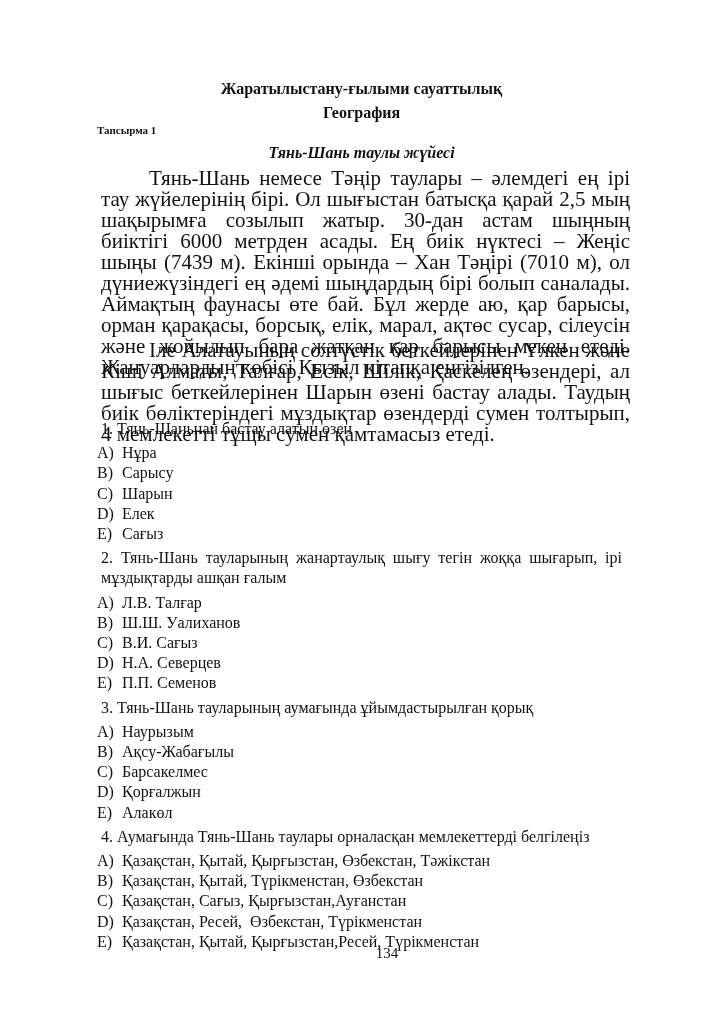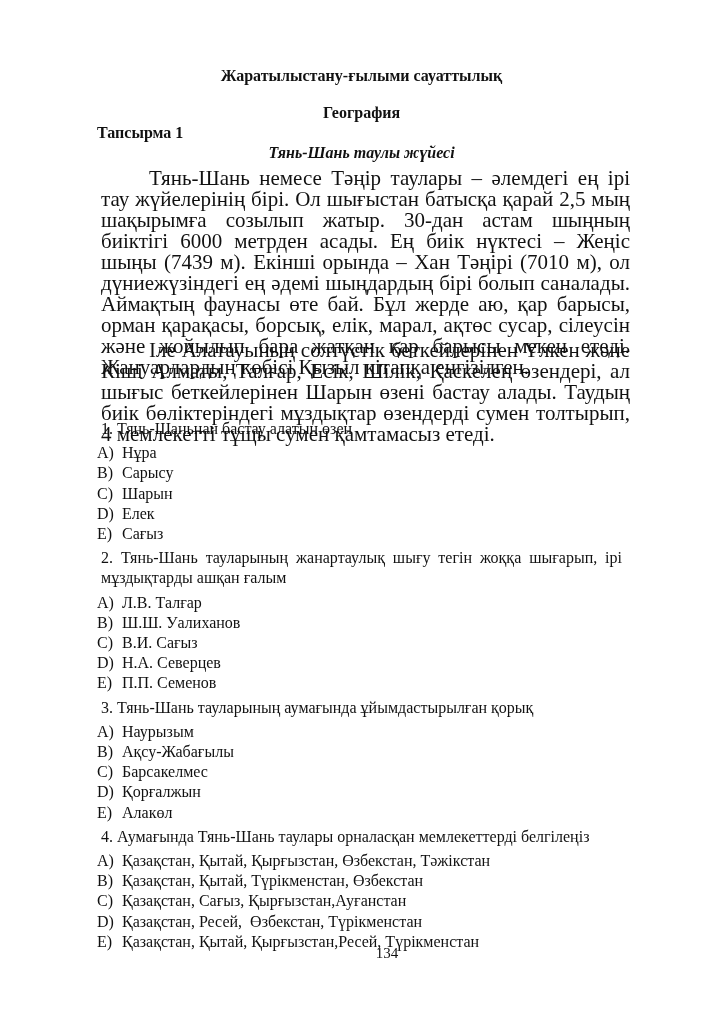--- a/index.html
+++ b/index.html
@@ -1,22 +1,22 @@
 <!DOCTYPE html>
 <html><head>
 <meta charset="utf-8">
 <style>
   html, body { margin:0; padding:0; background:#ffffff; }
   body { width:725px; height:1024px; position:relative; overflow:hidden;
          font-family:"Liberation Serif", "DejaVu Serif", serif; color:#111; }
   .page { position:absolute; left:97px; top:0; width:529px; }
   .title { position:absolute; left:0; width:529px; text-align:center; font-weight:bold; font-size:16px; }
-  .t1 { top:67px; }
+  .t1 { top:80px; }
   .t2 { top:104px; }
-  .task { position:absolute; left:0; top:124px; font-weight:bold; font-size:16px; }
+  .task { position:absolute; left:0; top:124px; font-weight:bold; font-size:11px; }
   .t3 { top:144px;font-style:italic; }
   .para { position:absolute; left:0; width:529px; font-size:21px; line-height:21px;
           text-align:justify; text-indent:48px; margin:4px; }
   .p1 { top:164px; }
   .p2 { top:336px; }
   .quiz { position:absolute; left:0; top:415px; width:529px; font-size:16px; line-height:20.2px; }
   .q { margin:4px; text-align:justify; }
   .opt { margin:0; display:flex; }
   .opt .letter { width:25px; flex:none; }
   .pagenum { position:absolute; left:0; width:580px; top:945px; text-align:center; font-size:15px; }

